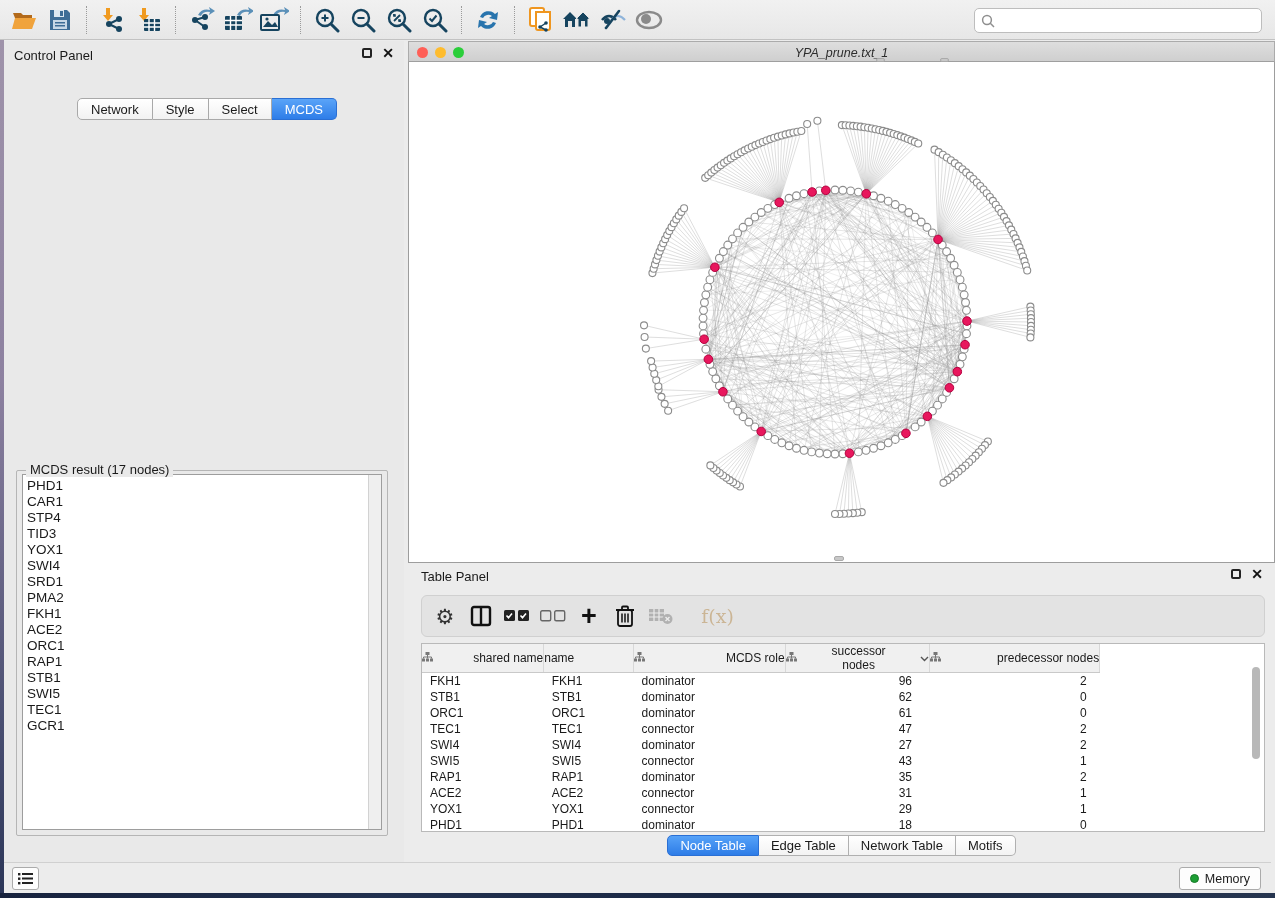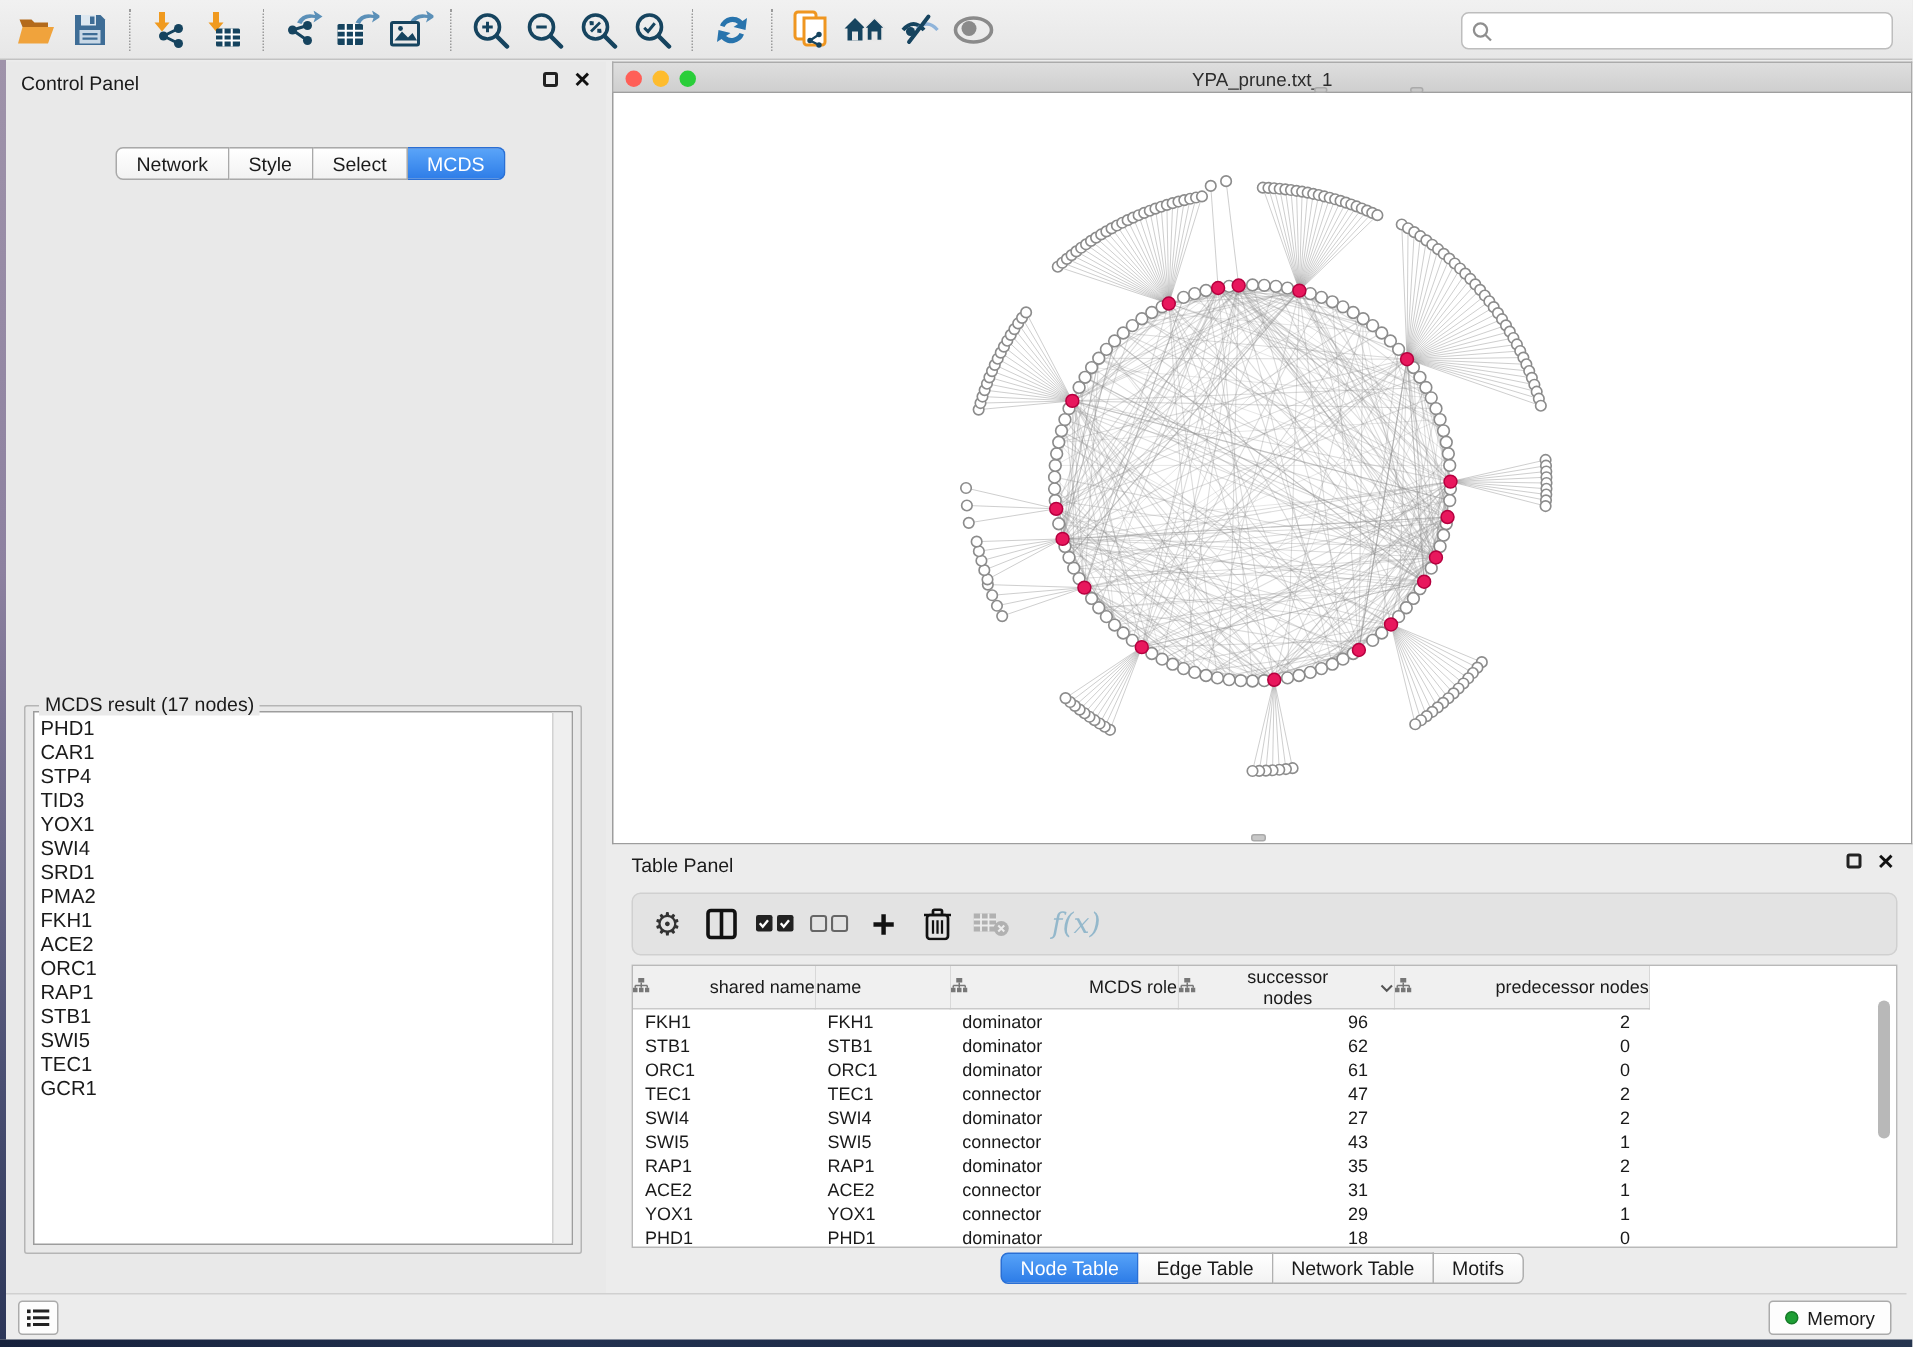--- a/index.html
+++ b/index.html
@@ -61,39 +61,39 @@
   .group-box { position:absolute; left:12px; top:429px; width:372px; height:366px; }
   .group-title { position:absolute; left:10px; top:-8px; font-size:13px; background:#e9e9e9; padding:0 4px; z-index:2; }
   .group-border { position:absolute; inset:0; border:1px solid #b5b5b5; border-radius:2px; }
   .mcds-list { position:absolute; left:6px; top:4px; width:360px; height:356px; background:#fff;
     border:1px solid #9d9d9d; overflow:hidden; }
   .mcds-scroll { position:absolute; right:0; top:0; width:13px; height:100%; background:#efefef; border-left:1px solid #d2d2d2; }
   .mcds-item { font-size:13.5px; line-height:16px; padding-left:4px; }
   .mcds-items { padding-top:3px; }
 
   
-  .network-window { position:absolute; left:408px; top:41px; width:867px; height:534px; }
+  .network-window { position:absolute; left:408px; top:41px; width:867px; height:534px;font-style:italic; }
   .net-titlebar { position:absolute; left:0; top:0; width:100%; height:21px;
     background:linear-gradient(180deg,#dedede,#cfcfcf); border:1px solid #ababab; border-bottom:1px solid #9f9f9f; }
   .lights { position:absolute; left:8px; top:5px; display:flex; gap:7px; }
   .light { width:11px; height:11px; border-radius:50%; }
   .net-title { position:absolute; width:100%; text-align:center; top:4px; font-size:12.5px; color:#2d2d2d; }
   .net-view { position:absolute; left:0; top:21px; width:867px; height:501px; background:#fff;
     border:1px solid #9d9d9d; border-top:none; }
   .split-handle { position:absolute; background:#c8c8c8; border:1px solid #aaa; border-radius:2px; }
 
   
   .table-panel { position:absolute; left:408px; top:563px; width:867px; height:299px; background:#ececec; }
   .tp-title { position:absolute; left:13px; top:6px; font-size:13px; }
   .tp-toolbar { position:absolute; left:13px; top:32px; width:844px; height:42px; background:#e3e3e3;
     border:1px solid #d0d0d0; border-radius:6px; display:flex; align-items:center; padding-left:8px; gap:6px; }
   .tp-icon { width:30px; height:30px; display:flex; align-items:center; justify-content:center; color:#222; }
   .tp-icon.disabled { opacity:.35; }
   .gear-glyph { font-size:21px; line-height:21px; color:#333; }
-  .fx-glyph { font-family:"DejaVu Serif",serif; font-style:italic; font-size:19px; color:#0369a1;margin-left:41px; }
+  .fx-glyph { font-family:"DejaVu Serif",serif; font-size:19px; color:#a16207;margin-left:41px; }
   .plus-glyph { font-size:27px; font-weight:bold; line-height:24px; color:#111; }
 
   .node-table-wrap { position:absolute; left:13px; top:80px; width:844px; height:189px; background:#fff;
     border:1px solid #b9b9b9; overflow:hidden; }
   table.node-table { border-collapse:collapse; table-layout:fixed; }
   .node-table th { height:19px; background:#f0f0f0; border-right:1px solid #d8d8d8; border-bottom:1px solid #c9c9c9;
     font-size:12px; font-weight:normal; text-align:center; position:relative; }
   .node-table th .th-inner { display:flex; align-items:center; justify-content:space-between; gap:19px; }
   .node-table td { height:16px; font-size:12px; padding:0 8px; white-space:nowrap; }
   .node-table td.num { text-align:right; }

